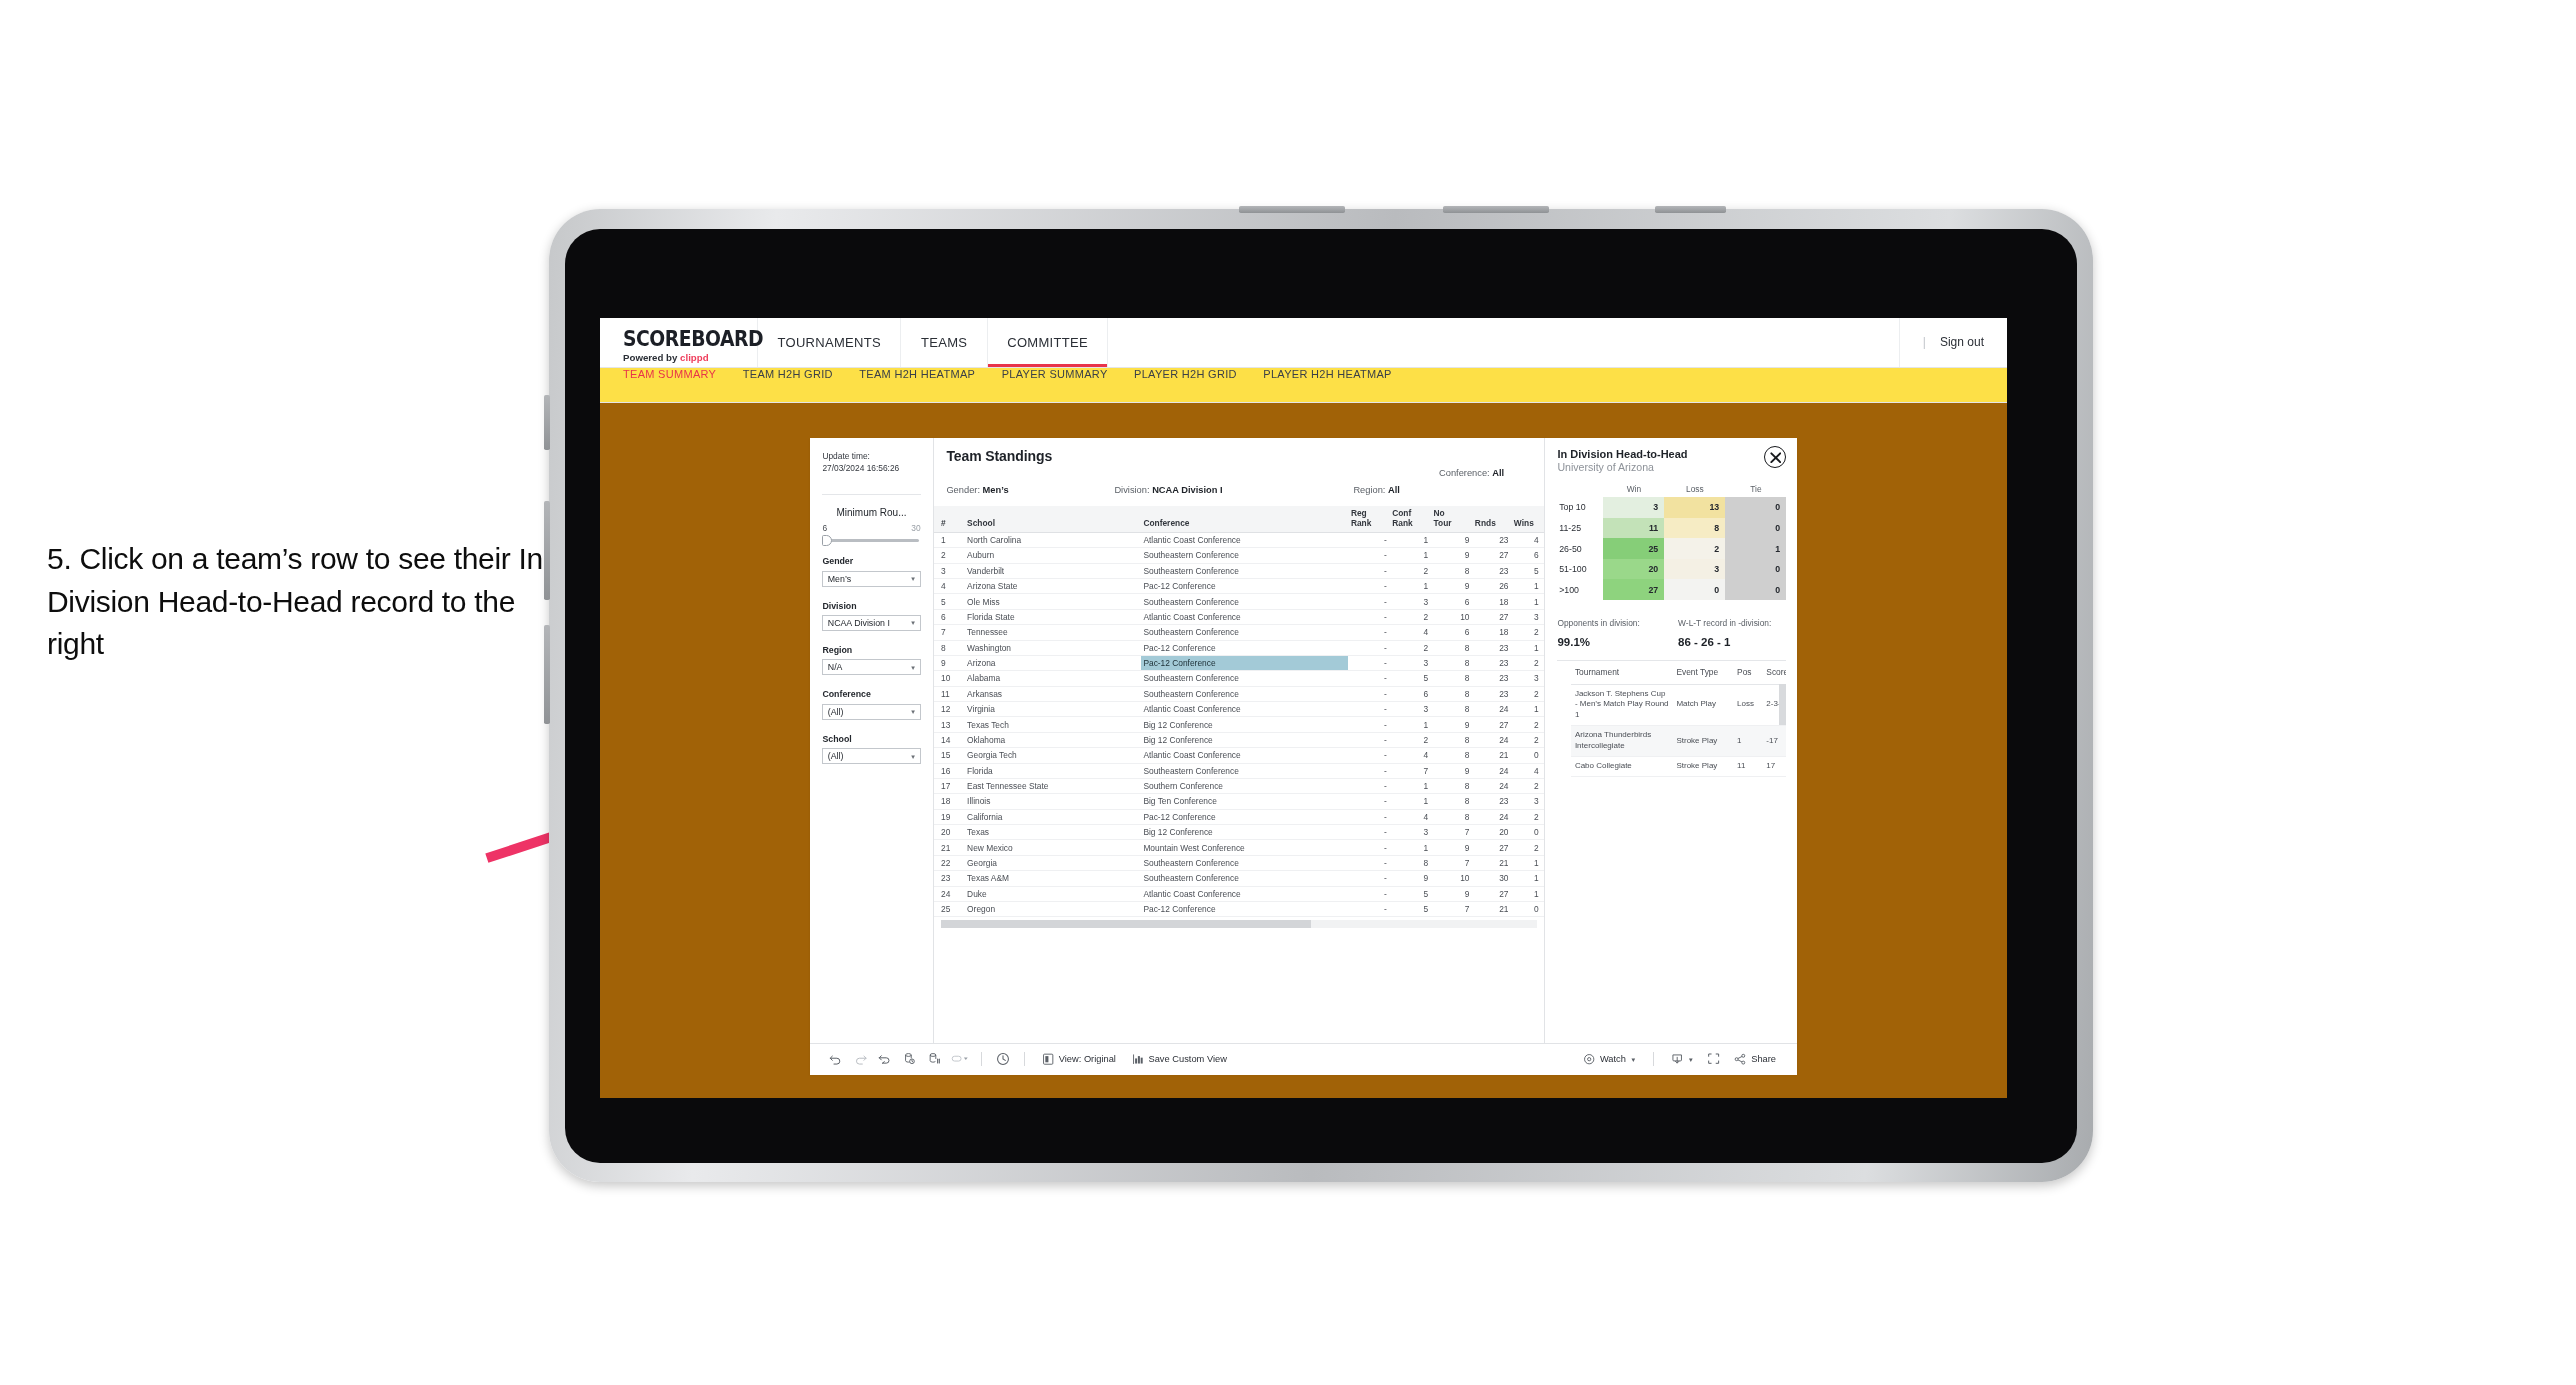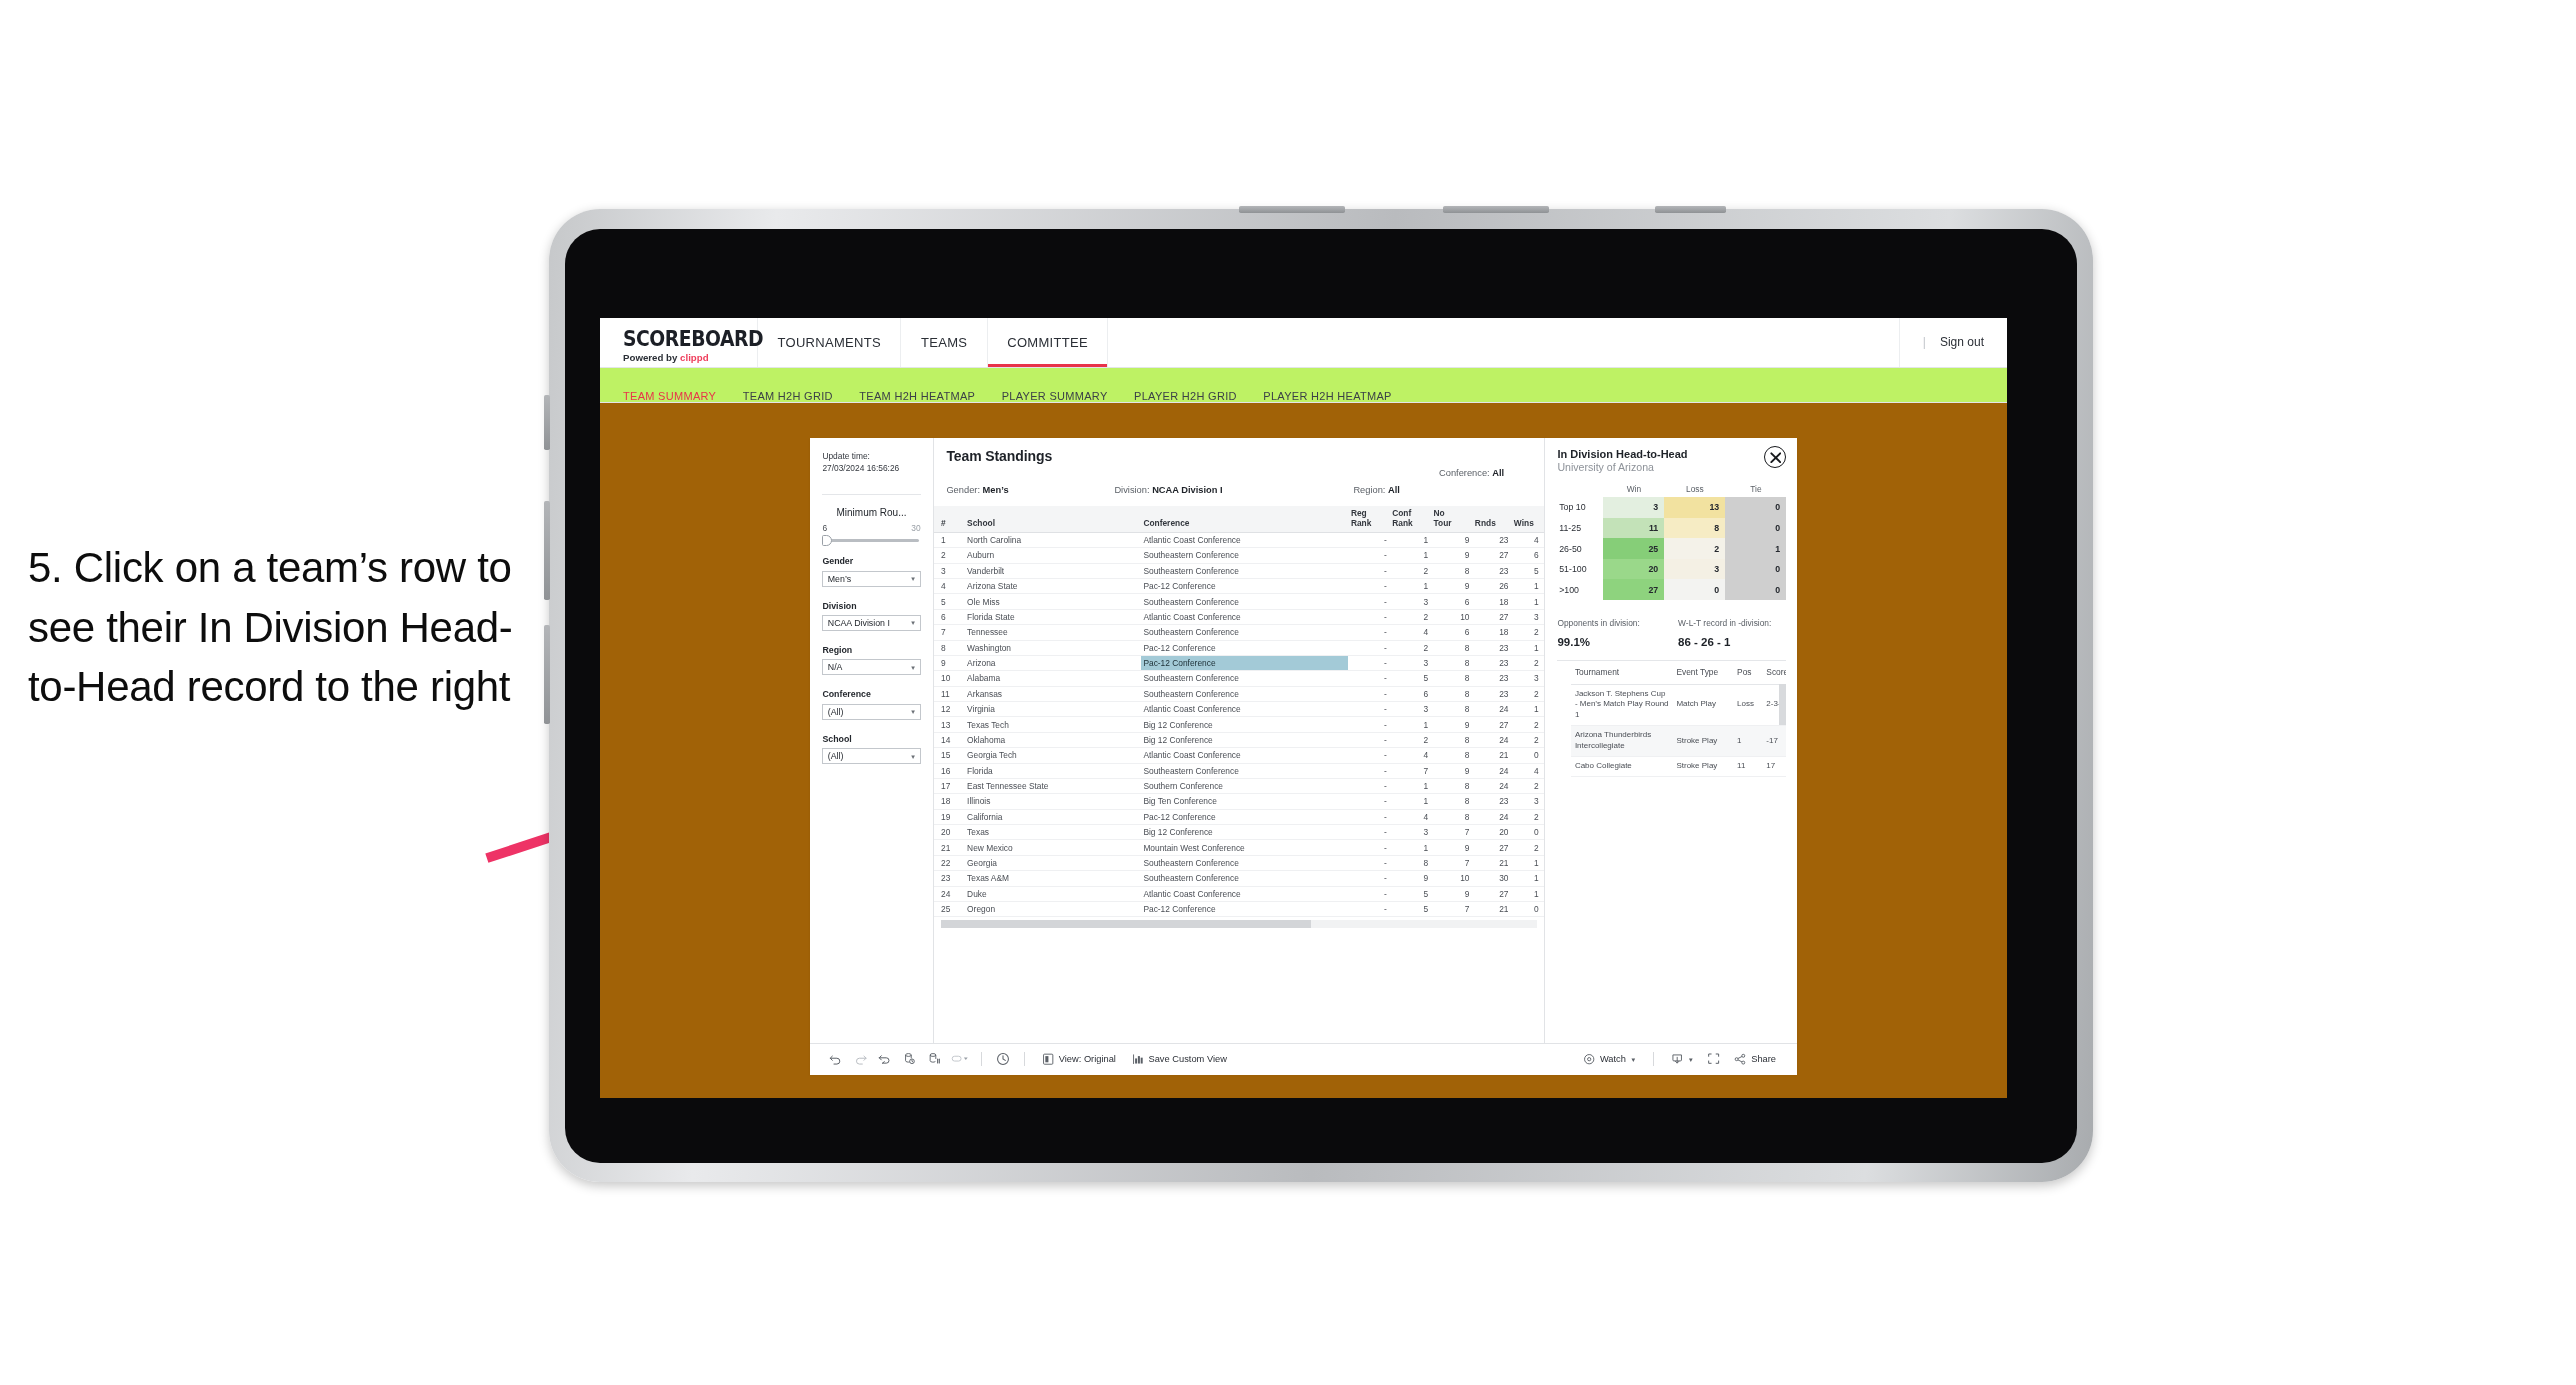--- a/index.html
+++ b/index.html
@@ -7,23 +7,23 @@
   body {
     background: #ffffff;
     font-family: "Liberation Sans", sans-serif;
     position: relative;
     overflow: hidden;
   }
 
   
   #annotation {
     position: absolute;
-    left: 28px; top: 538px;
+    left: 47px; top: 538px;
     width: 531px;
-    font-size: 42px;
+    font-size: 30px;
     line-height: 1.42;
     color: #0d0d0d;
     letter-spacing: -0.3px;
   }
   #arrow-svg {
     position: absolute;
     left: 478px; top: 681px;
     width: 496px; height: 195px;
     pointer-events: none;
   }
@@ -106,23 +106,23 @@
   }
   #topnav-spacer { flex: 1; border-right: 0.9px solid #eceef0; }
   #signout-wrap {
     display: flex; align-items: center; gap: 14px;
     padding: 0 23px; font-size: 12px; color: #2b2f36;
   }
   #signout-divider { color: #c2c6cb; }
 
   
   #subnav {
-    height: 35px; background: #bef264;
+    height: 35px; background: #fde047;
     border-bottom: 0.9px solid #e3e5e8;
-    display: flex; align-items: flex-end; padding-left: 23px; gap: 26.5px;
+    display: flex; align-items: flex-start; padding-left: 23px; gap: 26.5px;
     flex: none;
   }
   .subnav-item {
     font-size: 11px; color: #3a3f47; letter-spacing: 0.3px; cursor: pointer;
   }
   .subnav-item.active { color: #e8334a; }
 
   
   #canvas {
     flex: 1;

